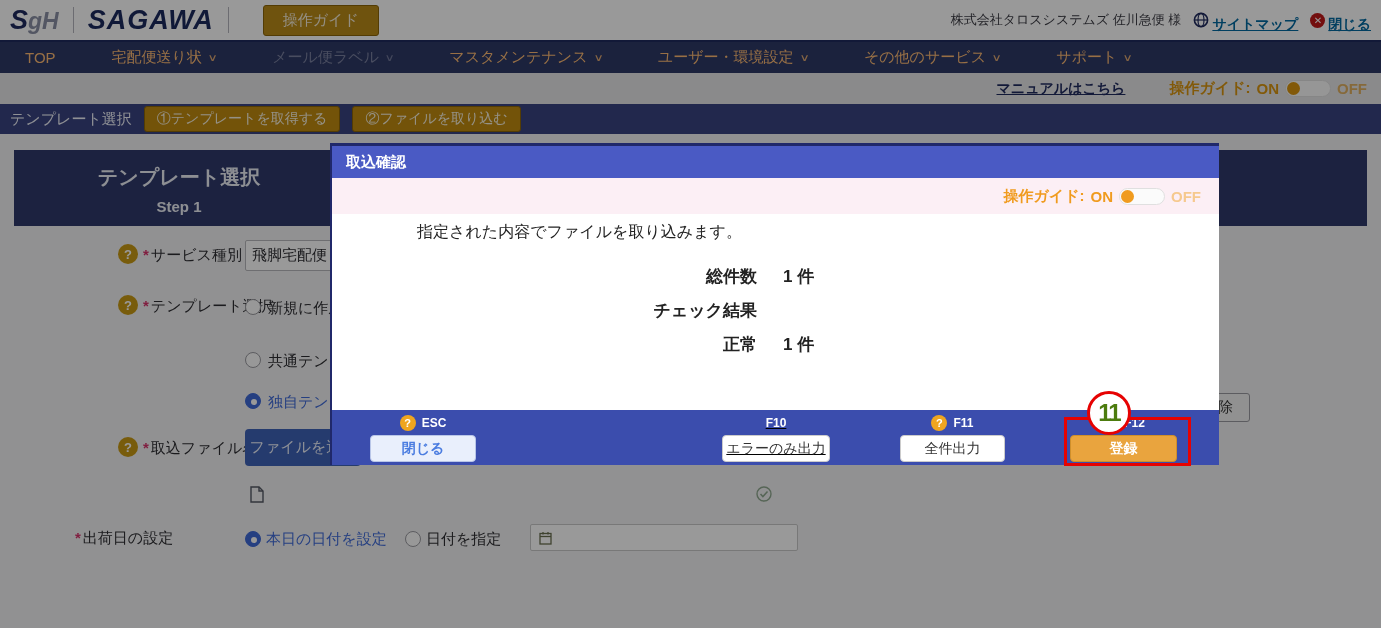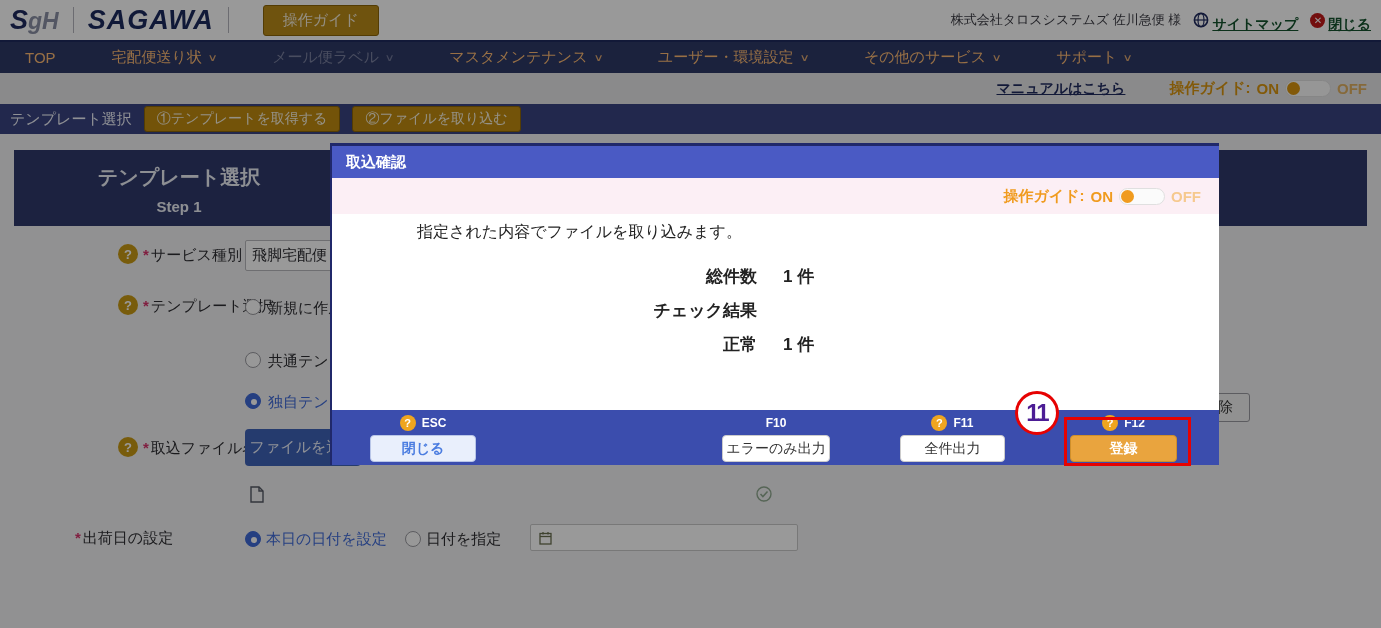--- a/index.html
+++ b/index.html
@@ -12,21 +12,21 @@
     display:flex; align-items:center; padding:0 10px; border-bottom:2px solid #1f2a5e; }
   .logo-s { font-size:27px; font-weight:bold; font-style:italic; color:#1f2a5e; }
   .logo-gh { font-size:23px; font-weight:bold; font-style:italic; color:#8a90a5; }
   .hsep { width:1px; height:26px; background:#b5b5bd; margin:0 14px; }
   .brand { font-size:27px; font-weight:800; font-style:italic; letter-spacing:1px; color:#1c2a5e; }
   .page-title { font-size:19px; font-weight:bold; color:#20275a; margin-left:16px; white-space:nowrap; }
   .guide-btn { margin-left:20px; background:#ba8a18; border:1px solid #8a6508; border-radius:3px;
     color:#f5eedb; font-size:15px; padding:5px 19px; cursor:pointer; }
   .header-right { margin-left:auto; display:flex; align-items:center; gap:12px; white-space:nowrap; }
   .company { font-size:13px; color:#3c3c44; }
-  .hlink { font-size:14px; font-weight:bold; color:#14532d; text-decoration:underline; cursor:pointer;margin-top:10px; }
+  .hlink { font-size:14px; font-weight:bold; color:#0369a1; text-decoration:underline; cursor:pointer;margin-top:10px; }
   .iconlink { display:flex; align-items:center; gap:3px; }
   .close-circle { display:inline-flex; width:15px; height:15px; border-radius:50%; background:#c01818;
     color:#fff; font-size:10px; font-weight:bold; align-items:center; justify-content:center; }
 
   
   .nav-bar { position:absolute; left:0; top:42px; width:1381px; height:31px; background:#2e3a66;
     display:flex; align-items:center; padding-left:25px; }
   .nav-item { display:flex; align-items:center; gap:7px; color:#fdba74; font-size:15px;
     margin-right:56px; cursor:pointer; white-space:nowrap; }
   .nav-item.disabled { color:#7b81a0; cursor:default; }
@@ -107,22 +107,22 @@
     color:#fff; font-size:11px; font-weight:bold; align-items:center; justify-content:center; }
   .fbtn { margin-top:3px; width:100%; height:27px; border-radius:4px; font-size:14px;
     display:flex; align-items:center; justify-content:center; cursor:pointer; }
   .fbtn.light { background:#e9effc; color:#4a7ce0; border:1px solid #b9c6e8; font-weight:bold; }
   .fbtn.white { background:#fff; color:#333; border:1px solid #ccc; }
   .fbtn.primary { background:#e9a43e; color:#fff; border:1px solid #cf8f2a; font-weight:bold; }
 
   
   .anno-rect { position:absolute; left:1064px; top:417px; width:127px; height:49px;
     border:3px solid #e60202; z-index:30; pointer-events:none; }
-  .anno-circle { position:absolute; left:1015px; top:391px; width:44px; height:44px; border-radius:50%;
-    background:#fff; border:3px solid #e60202; color:#4c1d95; font-size:24px; font-weight:bold;
+  .anno-circle { position:absolute; left:1087px; top:391px; width:44px; height:44px; border-radius:50%;
+    background:#fff; border:3px solid #e60202; color:#4d7c0f; font-size:24px; font-weight:bold;
     display:flex; align-items:center; justify-content:center; z-index:31; pointer-events:none;
     letter-spacing:-2px; }
 </style>
 </head>
 <body>
 
 <div class="screen">
 
   <div class="top-header">
     <span>
@@ -291,21 +291,21 @@
       </div>
     </div>
     <div class="m-footer">
       <div class="fgroup" style="left:38px; width:106px;">
         <div class="fkey">
           <span class="help-icon">?</span>
           <span>ESC</span>
         </div>
         <button class="fbtn light">閉じる</button>
       </div>
-      <div class="fgroup" style="left:390px; width:108px;">
+      <div class="fgroup" style="left:390px; width:108px;text-decoration:underline;">
         <div class="fkey">
           <span>F10</span>
         </div>
         <button class="fbtn white">エラーのみ出力</button>
       </div>
       <div class="fgroup" style="left:568px; width:105px;">
         <div class="fkey">
           <span class="help-icon">?</span>
           <span>F11</span>
         </div>

